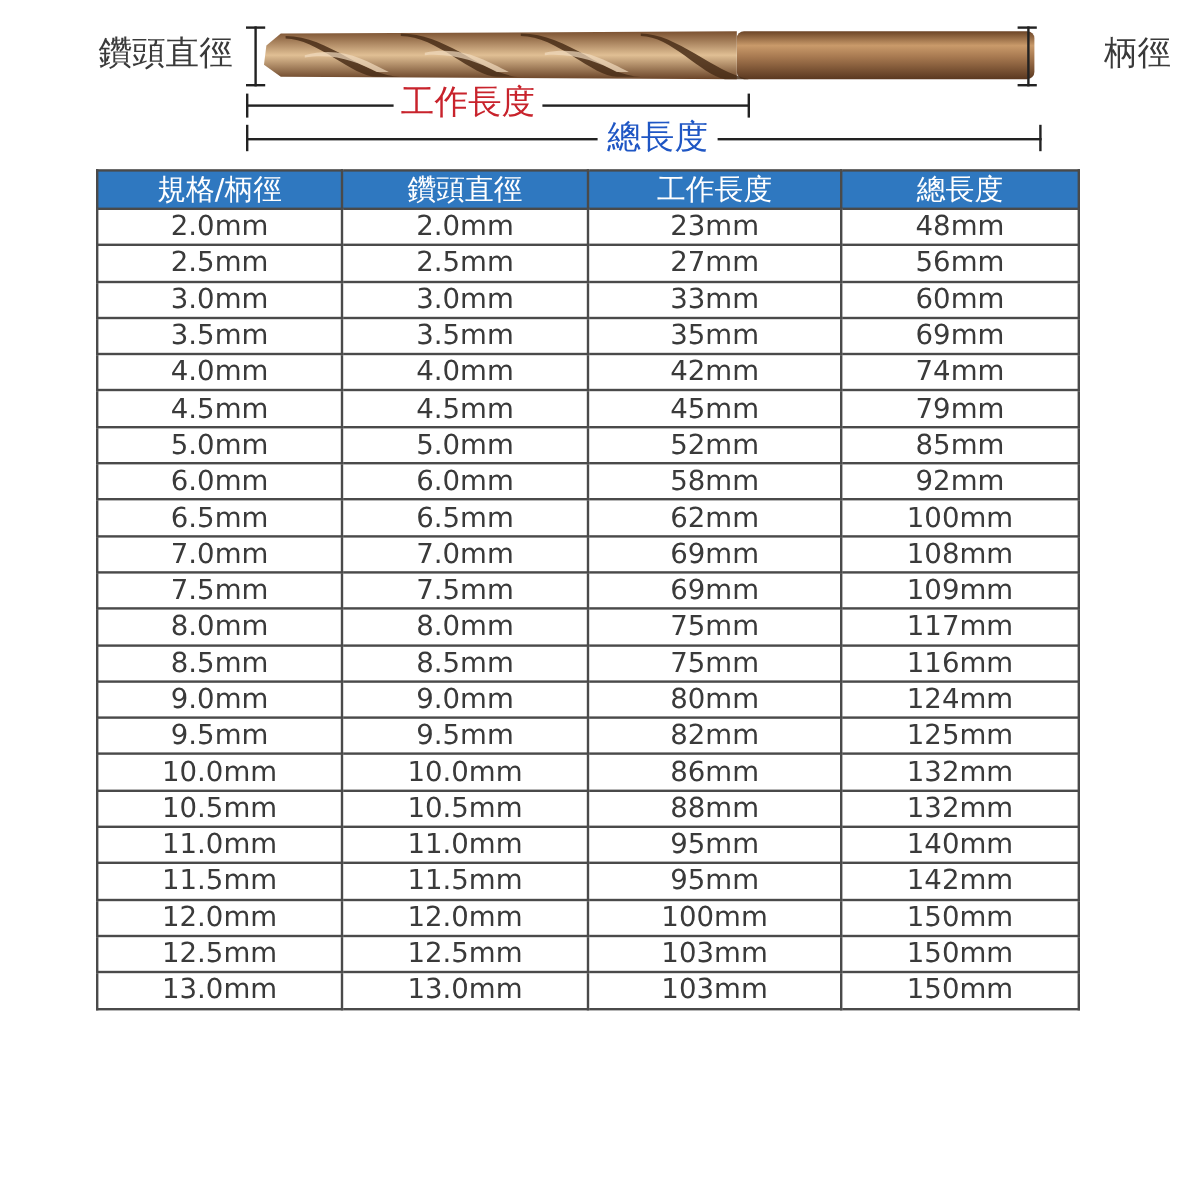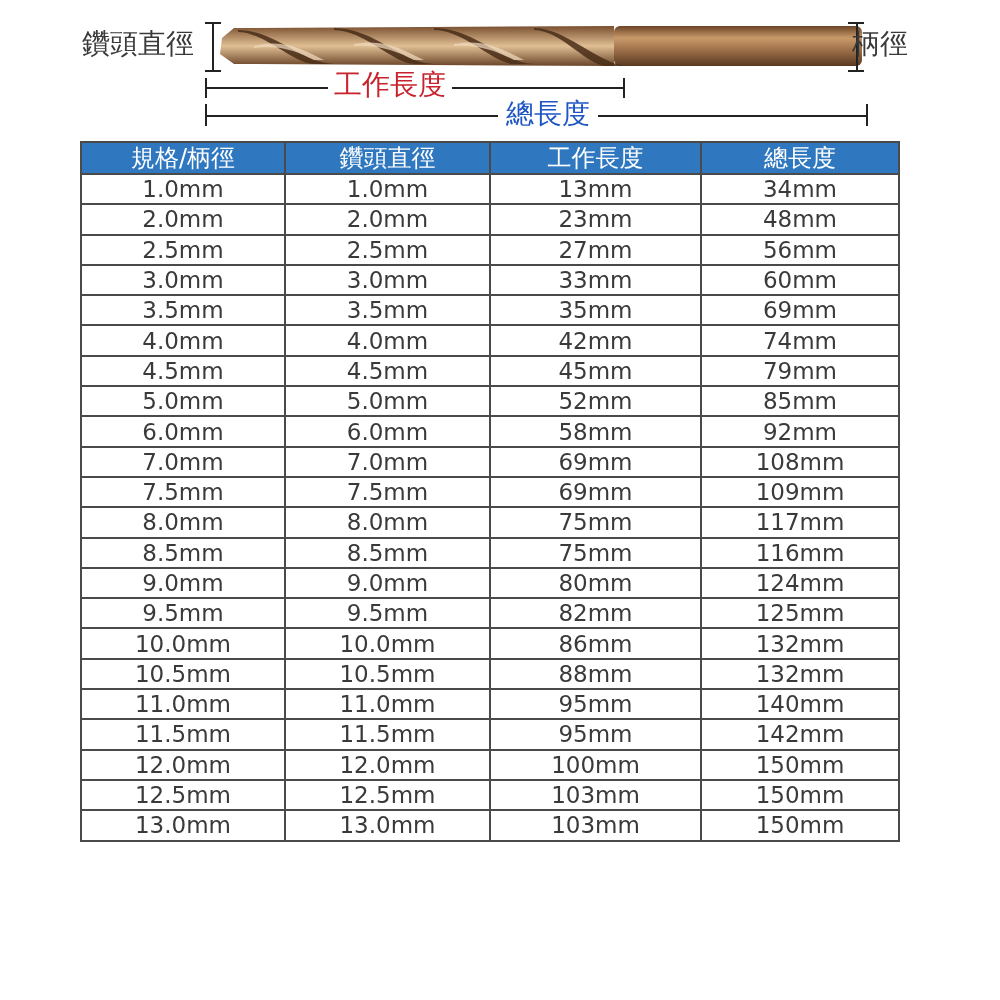--- a/index.html
+++ b/index.html
@@ -2,21 +2,21 @@
 <html><head>
 <meta charset="utf-8">
 <style>
   html, body { margin: 0; padding: 0; background: #ffffff; }
   body { width: 1000px; height: 1000px; position: relative; overflow: hidden;
          font-family: "DejaVu Sans", "Liberation Sans", sans-serif; color: #333333; }
 
   .diagram { position: absolute; left: 0; top: 0; width: 1000px; height: 140px; }
   .label { position: absolute; font-size: 28px; line-height: 1; white-space: nowrap; }
   .lbl-bit { left: 82px; top: 30px; color: #3a3a3a; }
-  .lbl-shank { left: 852px; top: 30px; color: #3a3a3a; }
+  .lbl-shank { left: 920px; top: 30px; color: #3a3a3a; }
   .lbl-work { left: 328px; top: 71px; color: #c8232c; background: #fff; padding: 0 6px; }
   .lbl-total { left: 498px; top: 100px; color: #1f56c4; background: #fff; padding: 0 8px; }
   .hline { position: absolute; height: 2px; background: #222; }
   .vtick { position: absolute; width: 2px; background: #222; }
 
   .table-wrap { position: absolute; left: 80px; top: 141px; width: 922px; }
   table { border-collapse: collapse; width: 818px; table-layout: fixed; }
   th, td { border: 2px solid #4a4a4a; text-align: center; padding: 0; }
   th { background: #2f78c0; color: #ffffff; font-weight: normal; font-size: 24px; height: 30px; line-height: 30px; }
   td { font-size: 23px; height: 28.3px; line-height: 28px; color: #3a3a3a; }
@@ -88,26 +88,20 @@
     <thead>
       <tr>
         <th>規格/柄徑</th>
         <th>鑽頭直徑</th>
         <th>工作長度</th>
         <th>總長度</th>
       </tr>
     </thead>
     <tbody id="tbody">
         <tr>
-          <td>1.0mm</td>
-          <td>1.0mm</td>
-          <td>13mm</td>
-          <td>34mm</td>
-        </tr>
-        <tr>
           <td>2.0mm</td>
           <td>2.0mm</td>
           <td>23mm</td>
           <td>48mm</td>
         </tr>
         <tr>
           <td>2.5mm</td>
           <td>2.5mm</td>
           <td>27mm</td>
           <td>56mm</td>
@@ -142,20 +136,26 @@
           <td>52mm</td>
           <td>85mm</td>
         </tr>
         <tr>
           <td>6.0mm</td>
           <td>6.0mm</td>
           <td>58mm</td>
           <td>92mm</td>
         </tr>
         <tr>
+          <td>6.5mm</td>
+          <td>6.5mm</td>
+          <td>62mm</td>
+          <td>100mm</td>
+        </tr>
+        <tr>
           <td>7.0mm</td>
           <td>7.0mm</td>
           <td>69mm</td>
           <td>108mm</td>
         </tr>
         <tr>
           <td>7.5mm</td>
           <td>7.5mm</td>
           <td>69mm</td>
           <td>109mm</td>

